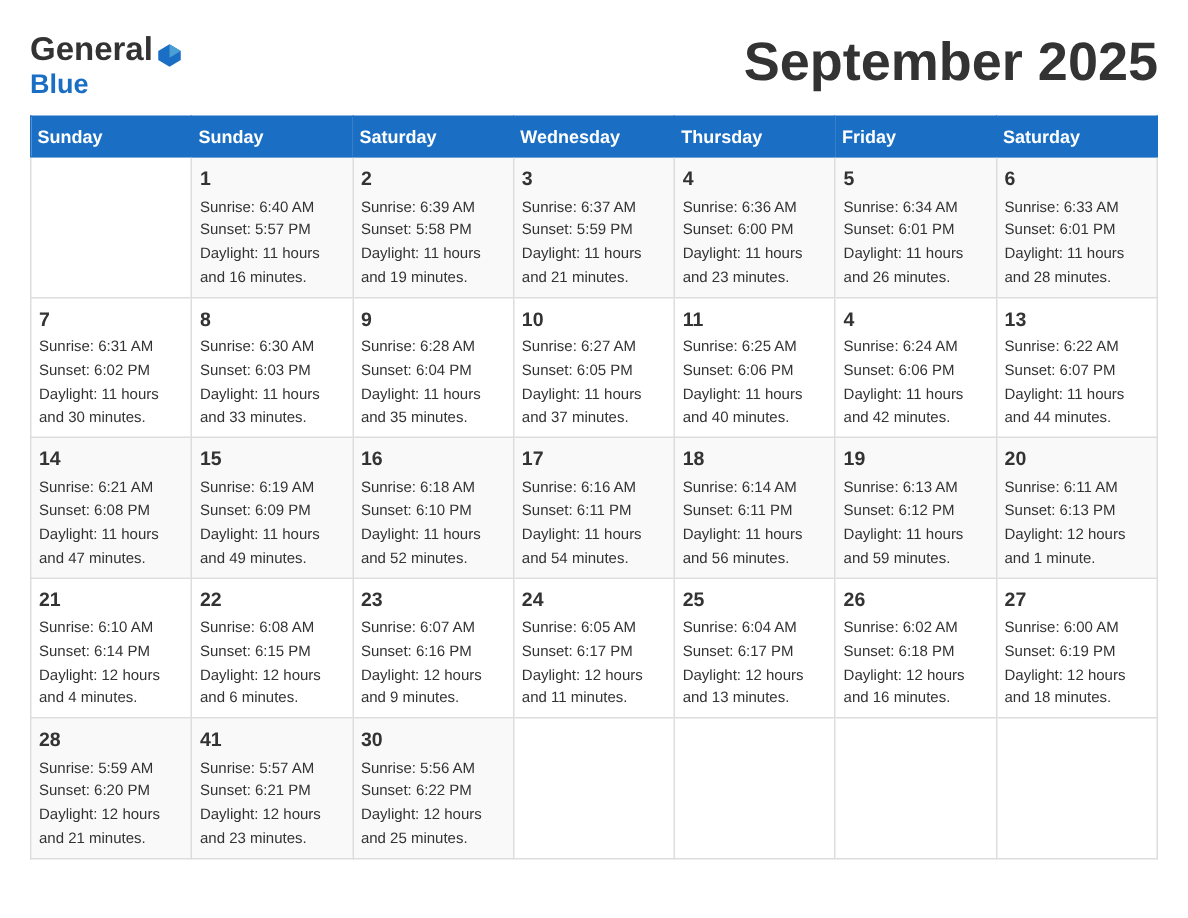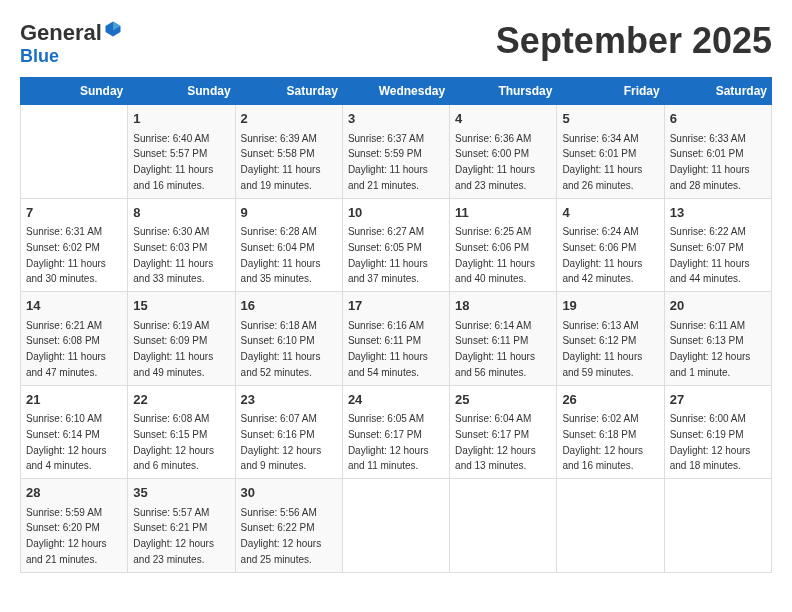--- a/index.html
+++ b/index.html
@@ -16,21 +16,21 @@
       align-items: flex-start;
       margin-bottom: 10px;
     }
     .logo {
       display: flex;
       flex-direction: column;
       align-items: flex-start;
     }
     .logo-text {
       display: flex;
-      align-items: flex-start;
+      align-items: flex-end;
       font-size: 22px;
       font-weight: bold;
       color: #333;
     }
     .logo-general { color: #333; }
     .logo-blue { color: #1a6fc4; }
     .logo-icon {
       width: 18px;
       height: 18px;
       margin-left: 2px;
@@ -51,21 +51,21 @@
       width: 100%;
       border-collapse: collapse;
       font-size: 10.5px;
     }
     thead tr {
       background-color: #1a6fc4;
       color: #fff;
     }
     thead th {
       padding: 6px 4px;
-      text-align: right;
+      text-align: left;
       font-weight: bold;
       font-size: 12px;
       border: 1px solid #1a6fc4;
     }
     tbody tr {
       border-bottom: 1px solid #ccc;
     }
     tbody td {
       vertical-align: top;
       padding: 4px 5px;
@@ -157,21 +157,21 @@
         <td><span class="day-num">21</span><span class="cell-info">Sunrise: 6:10 AM<br>Sunset: 6:14 PM<br>Daylight: 12 hours and 4 minutes.</span></td>
         <td><span class="day-num">22</span><span class="cell-info">Sunrise: 6:08 AM<br>Sunset: 6:15 PM<br>Daylight: 12 hours and 6 minutes.</span></td>
         <td><span class="day-num">23</span><span class="cell-info">Sunrise: 6:07 AM<br>Sunset: 6:16 PM<br>Daylight: 12 hours and 9 minutes.</span></td>
         <td><span class="day-num">24</span><span class="cell-info">Sunrise: 6:05 AM<br>Sunset: 6:17 PM<br>Daylight: 12 hours and 11 minutes.</span></td>
         <td><span class="day-num">25</span><span class="cell-info">Sunrise: 6:04 AM<br>Sunset: 6:17 PM<br>Daylight: 12 hours and 13 minutes.</span></td>
         <td><span class="day-num">26</span><span class="cell-info">Sunrise: 6:02 AM<br>Sunset: 6:18 PM<br>Daylight: 12 hours and 16 minutes.</span></td>
         <td><span class="day-num">27</span><span class="cell-info">Sunrise: 6:00 AM<br>Sunset: 6:19 PM<br>Daylight: 12 hours and 18 minutes.</span></td>
       </tr>
       <tr>
         <td><span class="day-num">28</span><span class="cell-info">Sunrise: 5:59 AM<br>Sunset: 6:20 PM<br>Daylight: 12 hours and 21 minutes.</span></td>
-        <td><span class="day-num">35</span><span class="cell-info">Sunrise: 5:57 AM<br>Sunset: 6:21 PM<br>Daylight: 12 hours and 23 minutes.</span></td>
+        <td><span class="day-num">41</span><span class="cell-info">Sunrise: 5:57 AM<br>Sunset: 6:21 PM<br>Daylight: 12 hours and 23 minutes.</span></td>
         <td><span class="day-num">30</span><span class="cell-info">Sunrise: 5:56 AM<br>Sunset: 6:22 PM<br>Daylight: 12 hours and 25 minutes.</span></td>
         <td class="empty-cell"></td>
         <td class="empty-cell"></td>
         <td class="empty-cell"></td>
         <td class="empty-cell"></td>
       </tr>
     </tbody>
 </table>
 
 </body></html>

